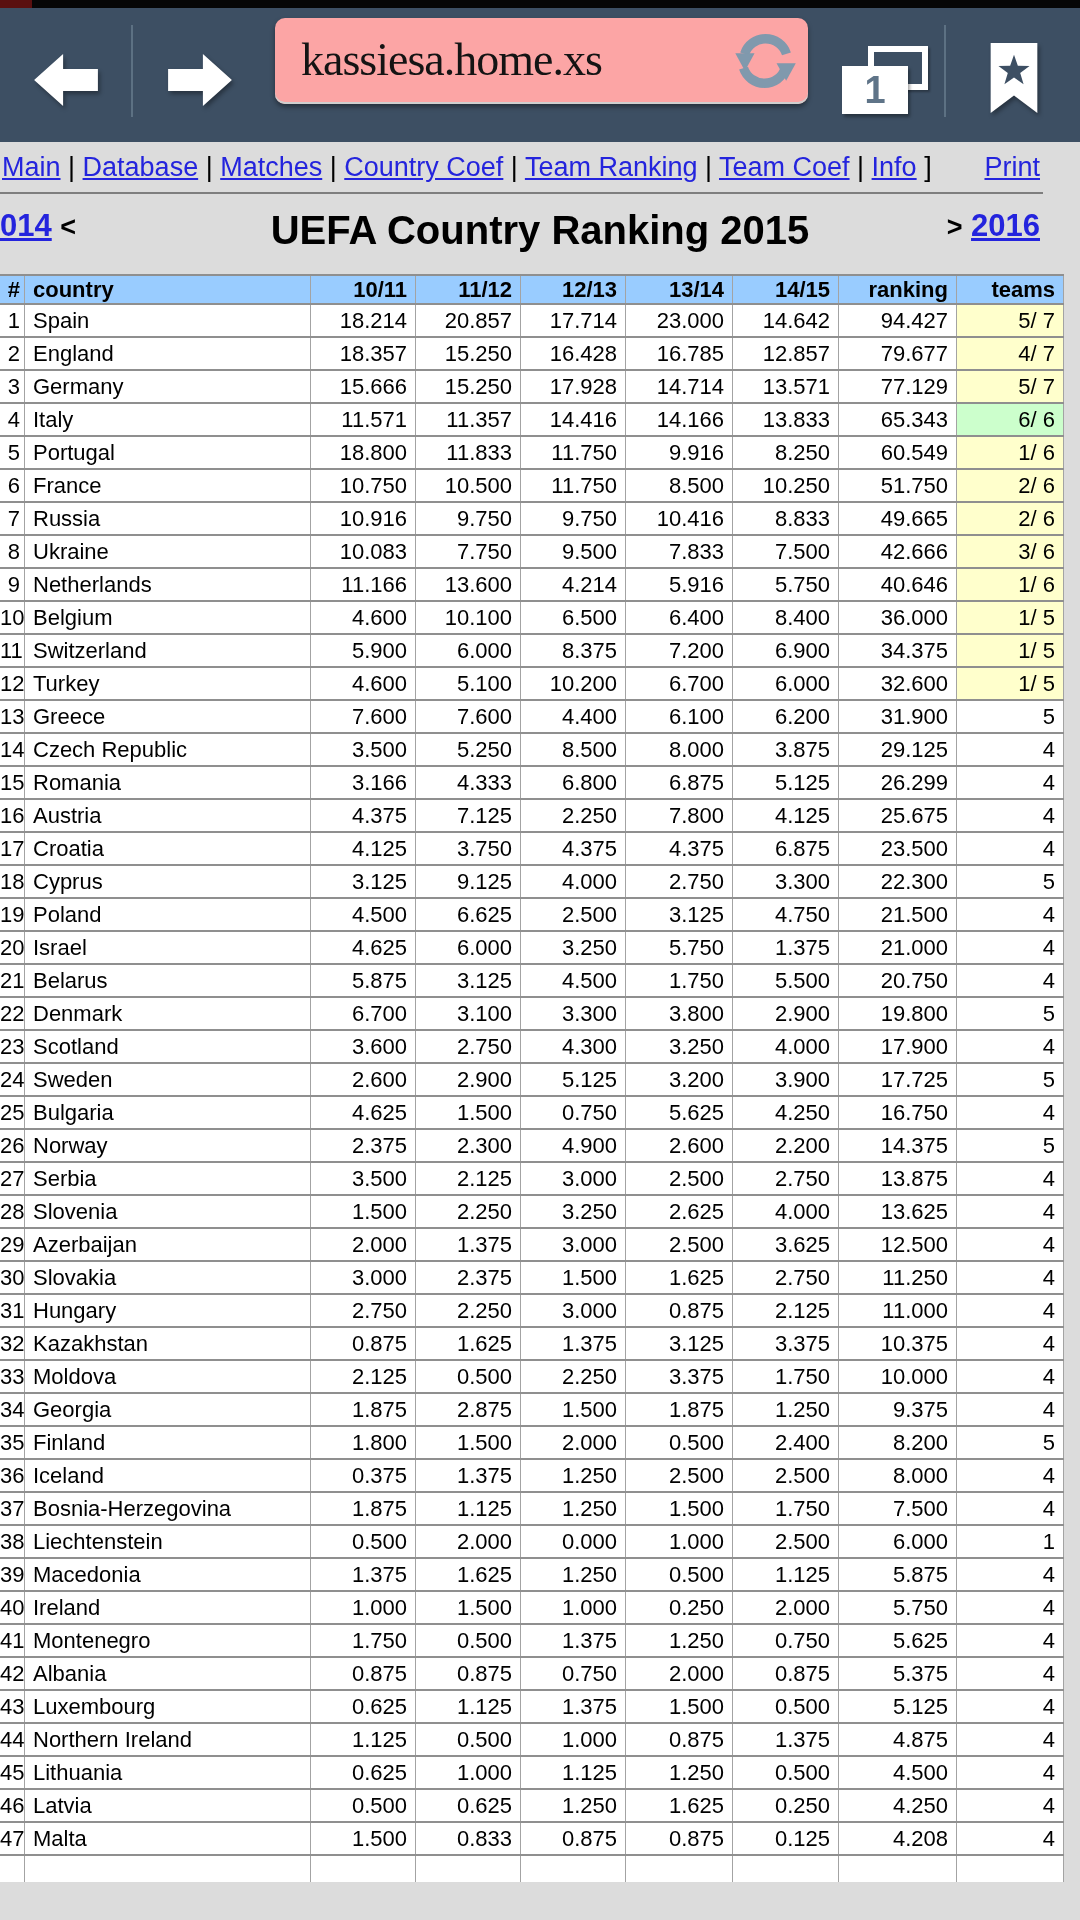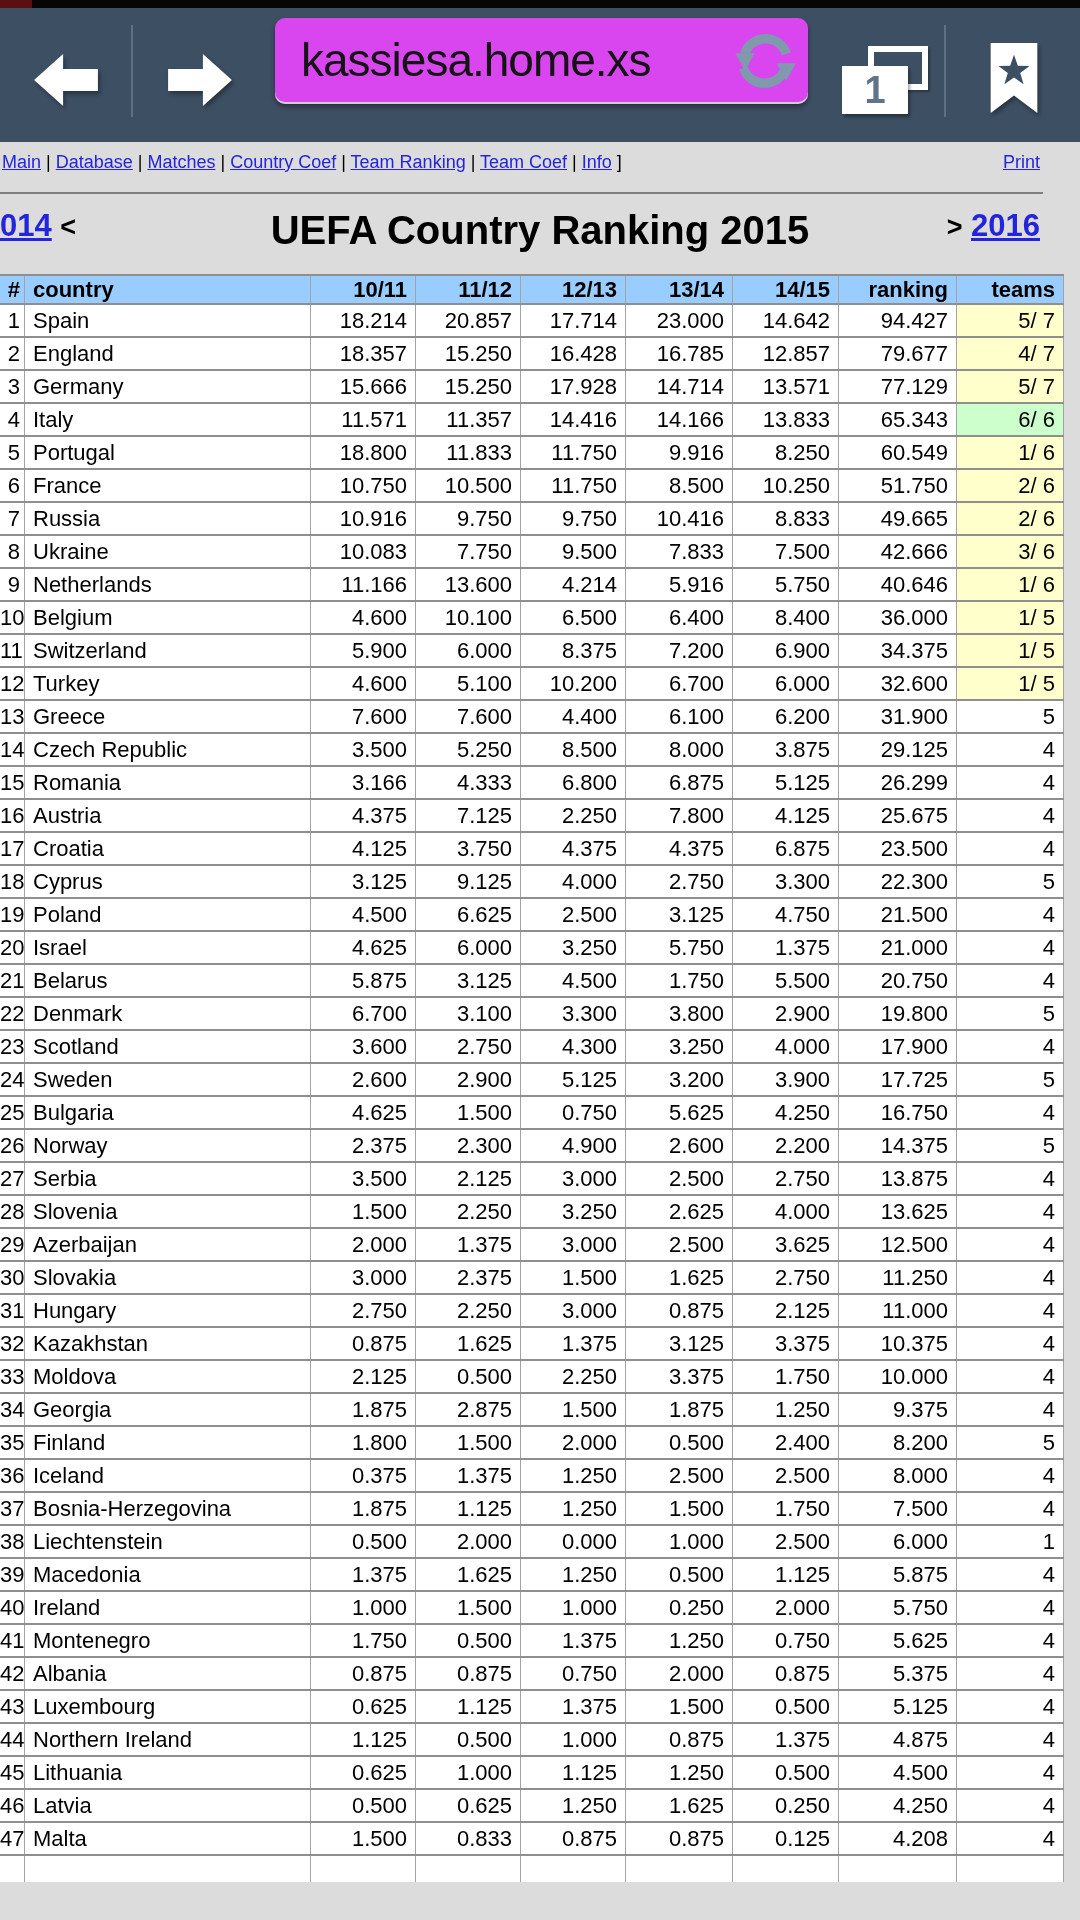--- a/index.html
+++ b/index.html
@@ -11,37 +11,37 @@
   .screen{position:relative;width:1080px;height:1920px;}
 
   
   .status-strip{position:relative;height:8px;background:#060606;}
   .status-red{position:absolute;left:0;top:0;width:32px;height:8px;background:#5a1010;}
 
   
   .toolbar{position:relative;height:134px;background:#3d4f63;}
   .tb-icon{position:absolute;filter:drop-shadow(2px 3px 2px rgba(0,0,0,.35));}
   .tb-divider{position:absolute;top:17px;width:2px;height:92px;background:#5d7183;}
-  .url-bar{position:absolute;left:275px;top:10px;width:533px;height:86px;background:#d946ef;
-    border-radius:10px;box-shadow:0 3px 5px rgba(0,0,0,.4), inset 0 -2px 0 #cfcfcf;overflow:hidden;}
+  .url-bar{position:absolute;left:275px;top:10px;width:533px;height:86px;background:#fca5a5;
+    border-radius:10px;box-shadow:0 3px 5px rgba(0,0,0,.4), inset 0 -2px 0 #cfcfcf;overflow:hidden;font-family:Liberation Serif, serif;}
   .url-text{position:absolute;left:26px;top:15px;font-size:46px;letter-spacing:-1px;color:#141414;
     white-space:nowrap;width:500px;}
   .refresh-wrap{position:absolute;right:10px;top:10px;width:66px;height:66px;}
   .tabs-btn{position:absolute;left:842px;top:38px;width:88px;height:68px;}
   .tabs-back{position:absolute;right:2px;top:0;width:48px;height:32px;border:6px solid #fff;
     box-shadow:2px 2px 2px rgba(0,0,0,.3);}
   .tabs-front{position:absolute;left:0;bottom:0;width:66px;height:48px;background:#fff;
     box-shadow:2px 3px 3px rgba(0,0,0,.35);display:flex;align-items:center;justify-content:center;
     color:#5f7488;font-size:38px;font-weight:bold;}
 
   
   .page{position:absolute;top:142px;left:0;width:1080px;bottom:0;background:#dcdcdc;}
   a{color:#2424dd;text-decoration:underline;cursor:pointer;}
   .nav-row{display:flex;justify-content:space-between;align-items:flex-start;
-    padding:10px 40px 0 2px;font-size:18px;height:34px;}
+    padding:10px 40px 0 2px;font-size:27px;height:34px;}
   .nav-sep{color:#000;}
   .hrule{height:2px;background:#7e7e7e;margin:6px 37px 0 0;}
   .title-row{position:relative;margin-top:14px;height:40px;font-size:31px;font-weight:bold;}
   .year-prev{position:absolute;left:0;top:0;text-align:center;}
   .page-title{position:absolute;left:0;right:0;text-align:center;font-size:40px;}
   .year-next{position:absolute;right:40px;top:0;}
   .year-arrow{color:#000;font-size:27px;}
   .update-line{margin-top:22px;text-align:center;font-size:21px;color:#0a0a0a;}
 
   

